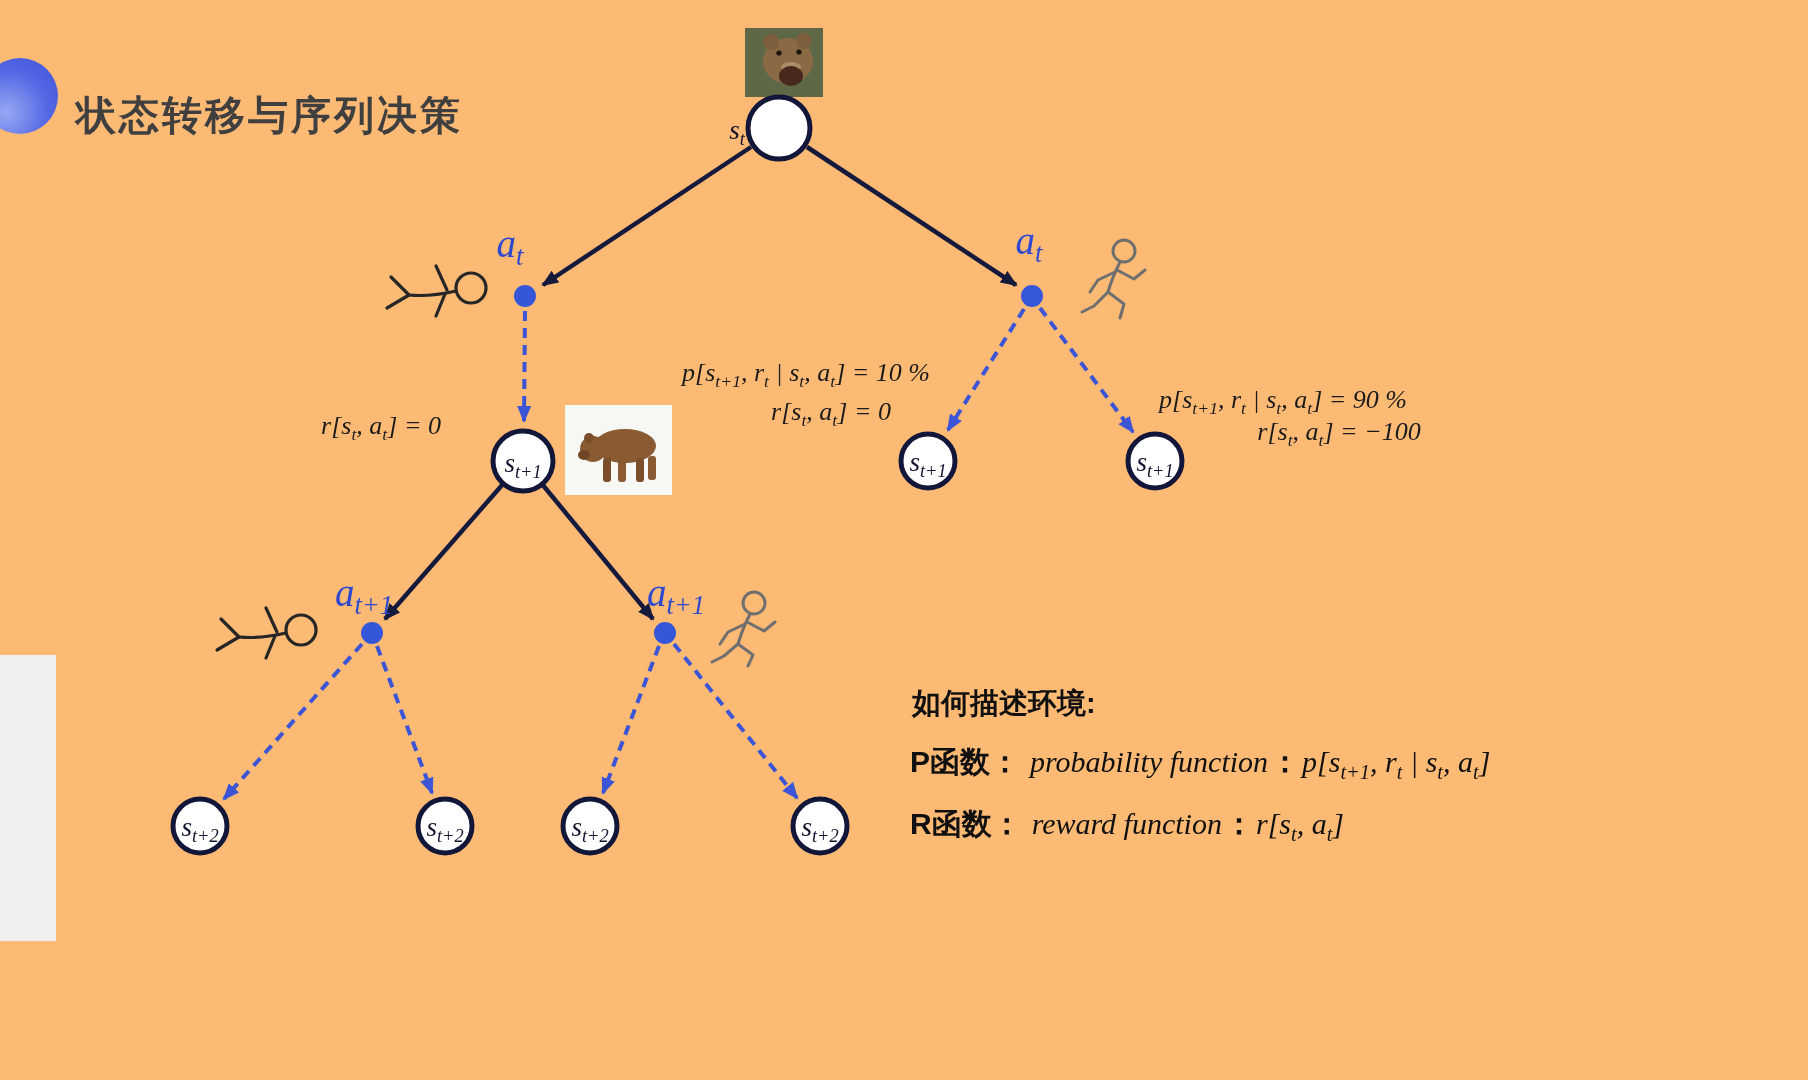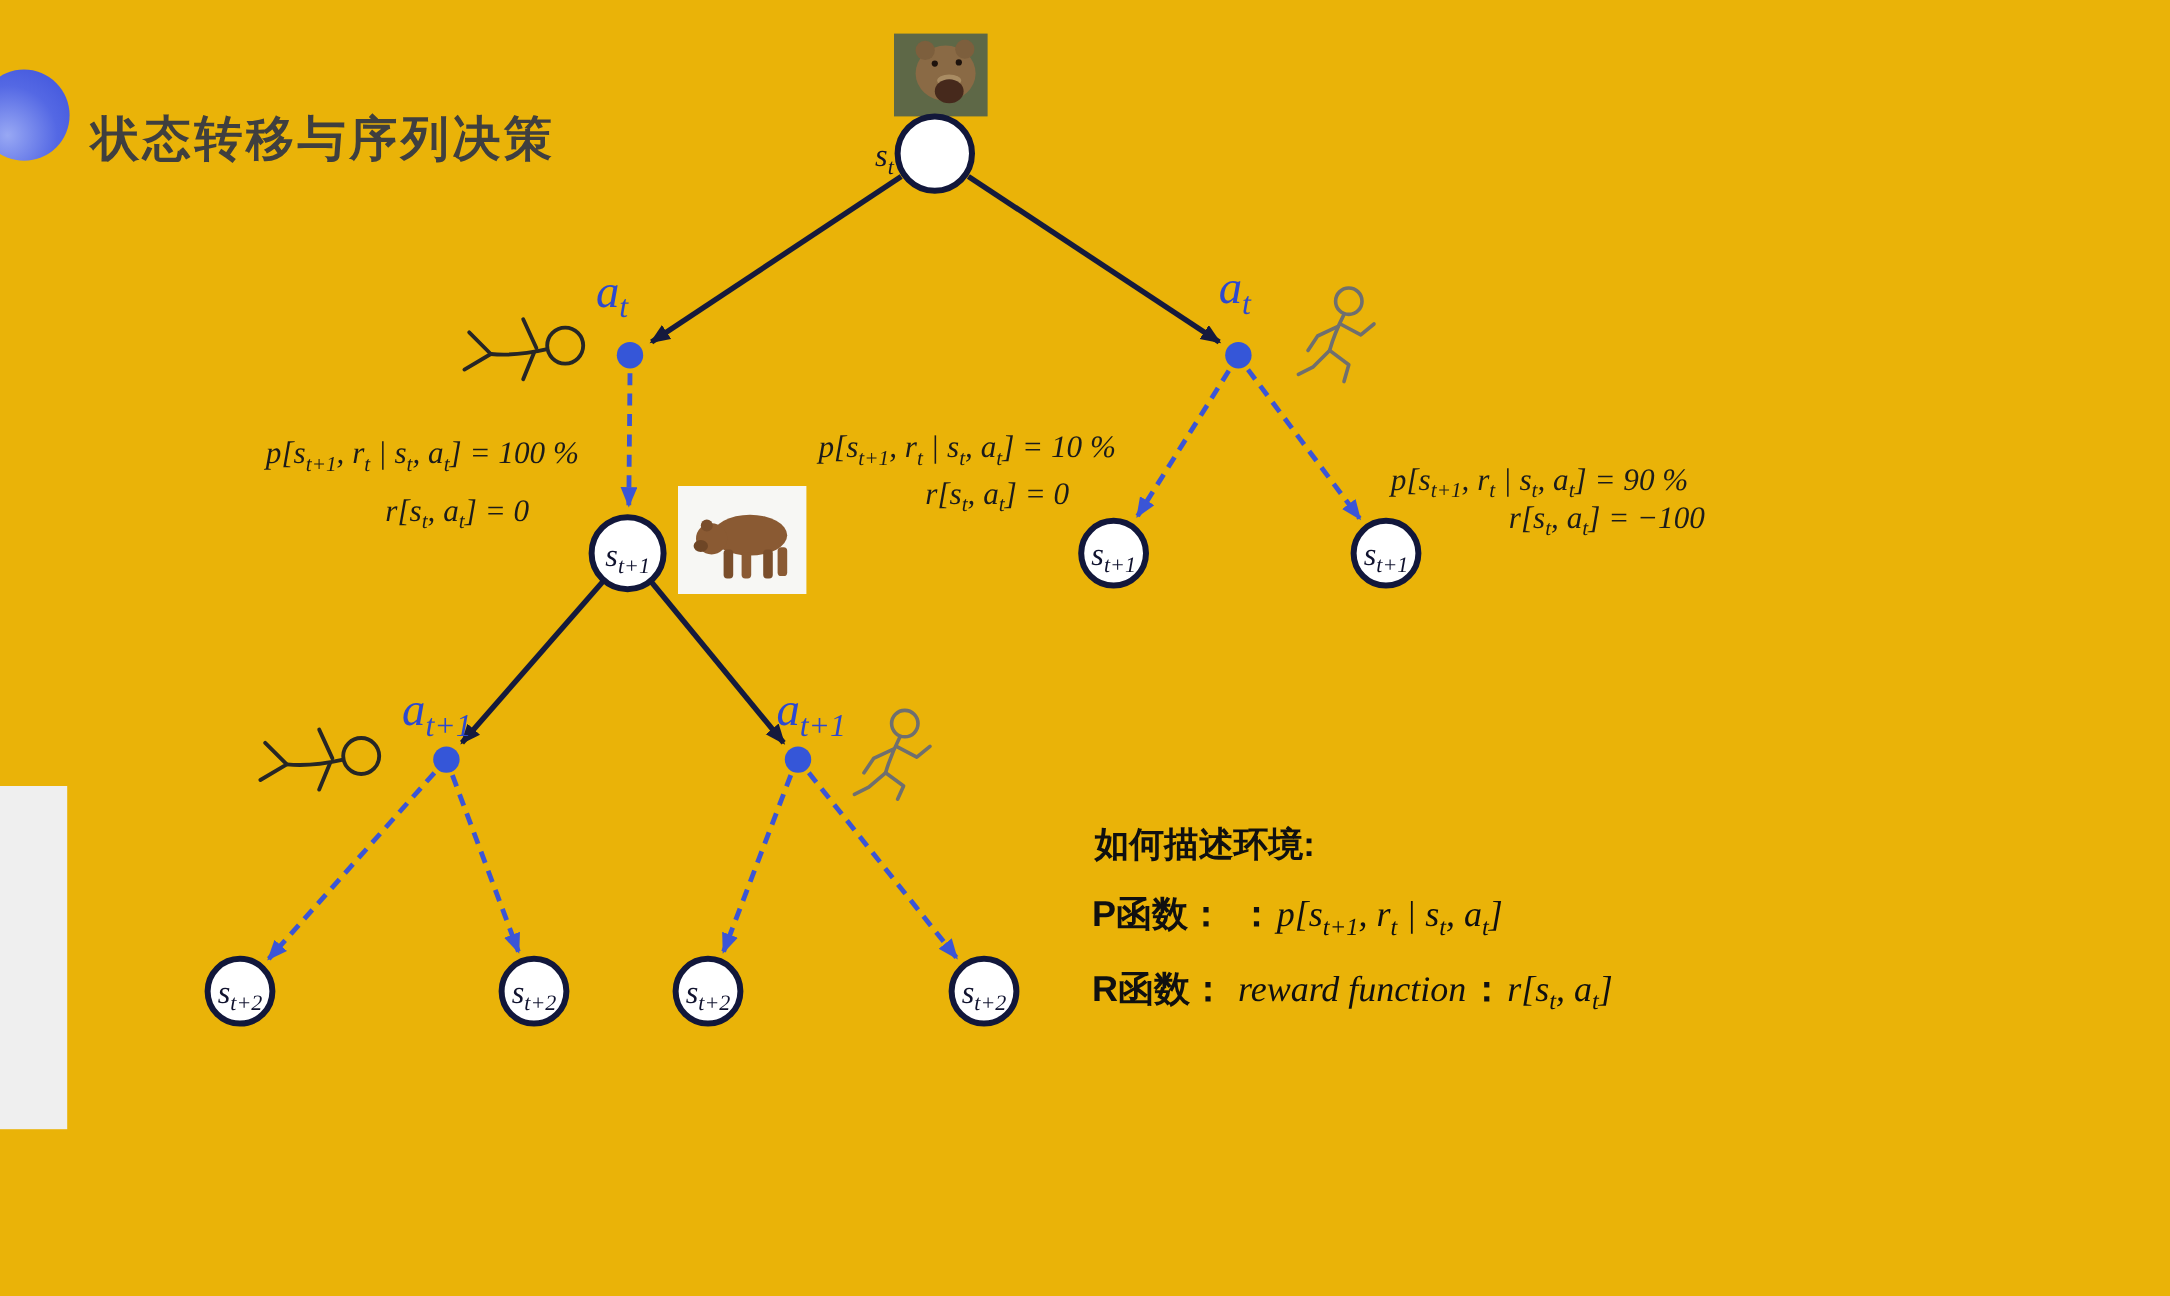--- a/index.html
+++ b/index.html
@@ -1,17 +1,17 @@
 <!DOCTYPE html>
 <html><head>
 <meta charset="utf-8">
 <style>
   * { margin:0; padding:0; box-sizing:border-box; }
   html,body { background:#ffffff; font-family:"Liberation Sans", sans-serif; }
-  .slide { position:relative; width:1808px; height:1080px; background:#eab308; overflow:hidden; }
+  .slide { position:relative; width:1808px; height:1080px; background:#fdba74; overflow:hidden; }
 
   .left-strip { position:absolute; left:0; top:655px; width:56px; height:286px; background:#efefef; }
 
   .title-dot { position:absolute; left:-18px; top:58px; width:76px; height:76px; border-radius:50%;
                background: radial-gradient(circle at 32% 72%, #98a8f4 0%, #5468e4 55%, #3d52da 100%); }
   .page-title { position:absolute; left:76px; top:88px; font-size:40px; font-weight:600; color:#3f3f3f;
                 letter-spacing:3px; white-space:nowrap; }
 
   .diagram { position:absolute; left:0; top:0; }
   .solid-edge  { stroke:#151a3d; stroke-width:4.5; }
@@ -149,31 +149,31 @@
   <div class="mlabel" style="left:200px; top:827px;">s<sub>t+2</sub></div>
   <div class="mlabel" style="left:445px; top:827px;">s<sub>t+2</sub></div>
   <div class="mlabel" style="left:590px; top:827px;">s<sub>t+2</sub></div>
   <div class="mlabel" style="left:820px; top:827px;">s<sub>t+2</sub></div>
 
   <div class="mlabel alabel" style="left:510px; top:243px;">a<sub>t</sub></div>
   <div class="mlabel alabel" style="left:1029px; top:240px;">a<sub>t</sub></div>
   <div class="mlabel alabel" style="left:364px; top:592px;">a<sub>t+1</sub></div>
   <div class="mlabel alabel" style="left:676px; top:592px;">a<sub>t+1</sub></div>
 
-  <div class="formula" style="left:352px; top:378px;">p[s<sub>t+1</sub>, r<sub>t</sub> | s<sub>t</sub>, a<sub>t</sub>] = 100 %</div>
   <div class="formula" style="left:381px; top:426px;">r[s<sub>t</sub>, a<sub>t</sub>] = 0</div>
   <div class="formula" style="left:806px; top:373px;">p[s<sub>t+1</sub>, r<sub>t</sub> | s<sub>t</sub>, a<sub>t</sub>] = 10 %</div>
   <div class="formula" style="left:831px; top:412px;">r[s<sub>t</sub>, a<sub>t</sub>] = 0</div>
   <div class="formula" style="left:1283px; top:400px;">p[s<sub>t+1</sub>, r<sub>t</sub> | s<sub>t</sub>, a<sub>t</sub>] = 90 %</div>
   <div class="formula" style="left:1339px; top:432px;">r[s<sub>t</sub>, a<sub>t</sub>] = −100</div>
 
   <div class="legend-head" style="left:912px; top:684px;">如何描述环境:</div>
 
   <div class="legend-line" style="left:910px; top:742px;">
     <span class="cjk">P函数：</span>
+    <span class="math">probability function</span>
     <span class="sep">：</span>
     <span class="math">p[s<sub>t+1</sub>, r<sub>t</sub> | s<sub>t</sub>, a<sub>t</sub>]</span>
   </div>
 
   <div class="legend-line" style="left:910px; top:804px;">
     <span class="cjk">R函数：</span>
     <span class="math">reward function</span>
     <span class="sep">：</span>
     <span class="math">r[s<sub>t</sub>, a<sub>t</sub>]</span>
   </div>

